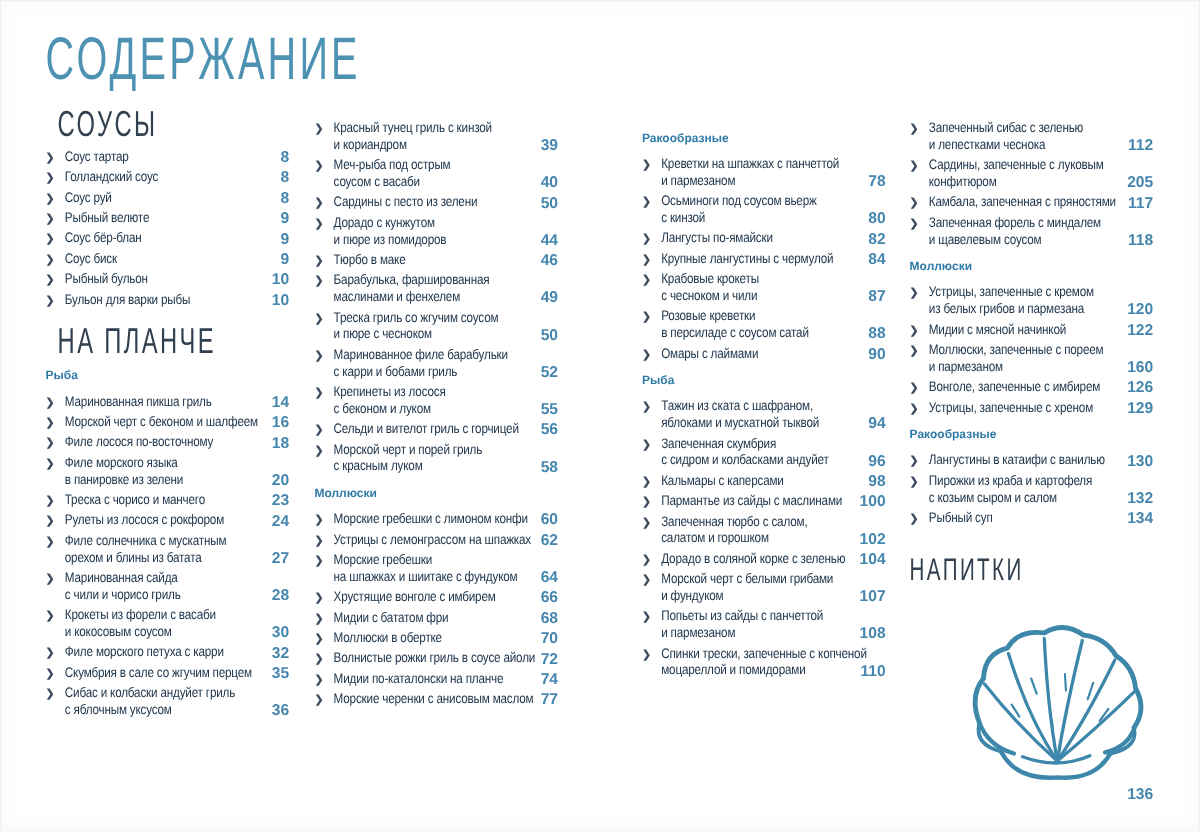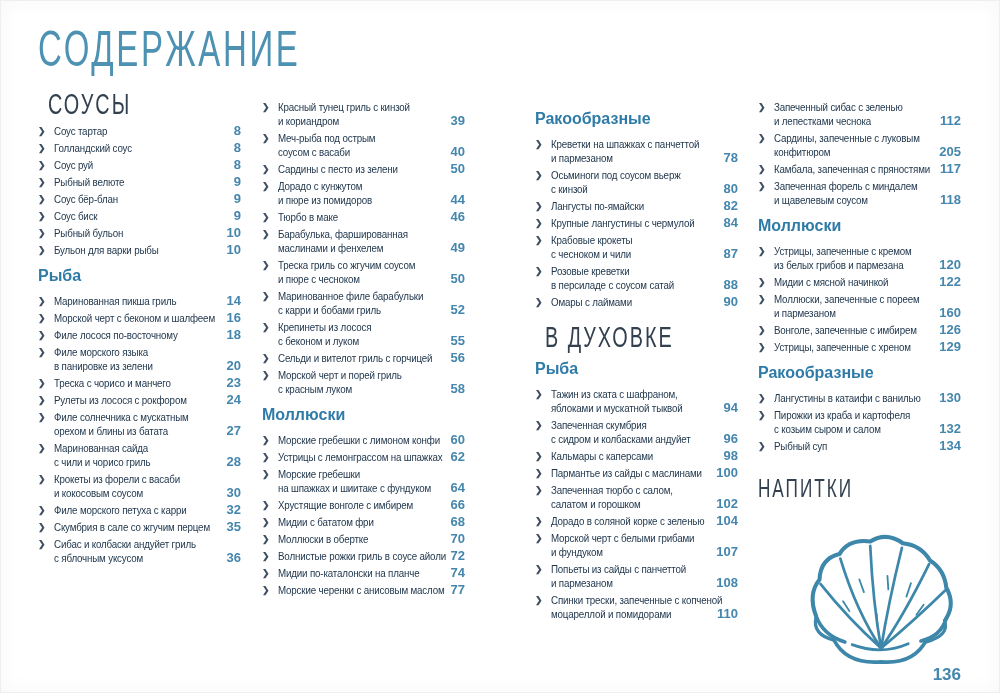--- a/index.html
+++ b/index.html
@@ -25,22 +25,22 @@
   .col-1{left:38px;top:90px;}
   .col-2{left:262px;top:100px;}
   .col-3{left:535px;top:100px;}
   .col-4{left:758px;top:100px;}
   .section{margin:14px 0 7px 10px;height:27px;color:var(--heading-dark);
     font-size:30px;line-height:27px;letter-spacing:3px;}
   .section:first-child{margin-top:0;}
   .section-page{display:flex;justify-content:space-between;align-items:center;
     margin:22px 0 14px 0;height:27px;color:var(--heading-dark);
     font-size:26px;line-height:27px;letter-spacing:3px;}
-  .section-page .num{font-size:17px;letter-spacing:0;text-align:center;}
-  .subsection{font-size:16px;font-weight:bold;color:var(--subsection);margin:10px 0 9px 0;}
+  .section-page .num{font-size:13px;letter-spacing:0;text-align:center;}
+  .subsection{font-size:10px;font-weight:bold;color:var(--subsection);margin:10px 0 9px 0;}
   .item{position:relative;margin-bottom:3px;padding-left:16px;padding-right:26px;min-height:14px;}
   .chev{position:absolute;left:0;top:0;color:var(--chevron);font-size:9px;font-weight:bold;line-height:14px;}
   .txt{white-space:pre;font-size:11.5px;line-height:14px;letter-spacing:-0.2px;
     transform:scaleX(0.85);transform-origin:0 0;color:var(--item-text);}
   .num{position:absolute;right:0;bottom:0;font-size:13px;line-height:14px;
     font-weight:bold;color:var(--page-number);}
   .shell-wrap{margin:16px 0 0 38px;}
 </style>
 </head>
 <body>
@@ -84,20 +84,21 @@
       <div class="item">
         <span class="chev">❯</span>
         <div class="txt">Рыбный бульон</div>
         <span class="num">10</span>
       </div>
       <div class="item">
         <span class="chev">❯</span>
         <div class="txt">Бульон для варки рыбы</div>
         <span class="num">10</span>
       </div>
+      <div class="section"><span class="hand">НА ПЛАНЧЕ</span></div>
       <div class="subsection">Рыба</div>
       <div class="item">
         <span class="chev">❯</span>
         <div class="txt">Маринованная пикша гриль</div>
         <span class="num">14</span>
       </div>
       <div class="item">
         <span class="chev">❯</span>
         <div class="txt">Морской черт с беконом и шалфеем</div>
         <span class="num">16</span>
@@ -304,21 +305,20 @@
         <span class="chev">❯</span>
         <div class="txt">Розовые креветки
 в персиладе с соусом сатай</div>
         <span class="num">88</span>
       </div>
       <div class="item">
         <span class="chev">❯</span>
         <div class="txt">Омары с лаймами</div>
         <span class="num">90</span>
       </div>
-      <div class="section"><span class="hand">В ДУХОВКЕ</span></div>
       <div class="subsection">Рыба</div>
       <div class="item">
         <span class="chev">❯</span>
         <div class="txt">Тажин из ската с шафраном,
 яблоками и мускатной тыквой</div>
         <span class="num">94</span>
       </div>
       <div class="item">
         <span class="chev">❯</span>
         <div class="txt">Запеченная скумбрия

